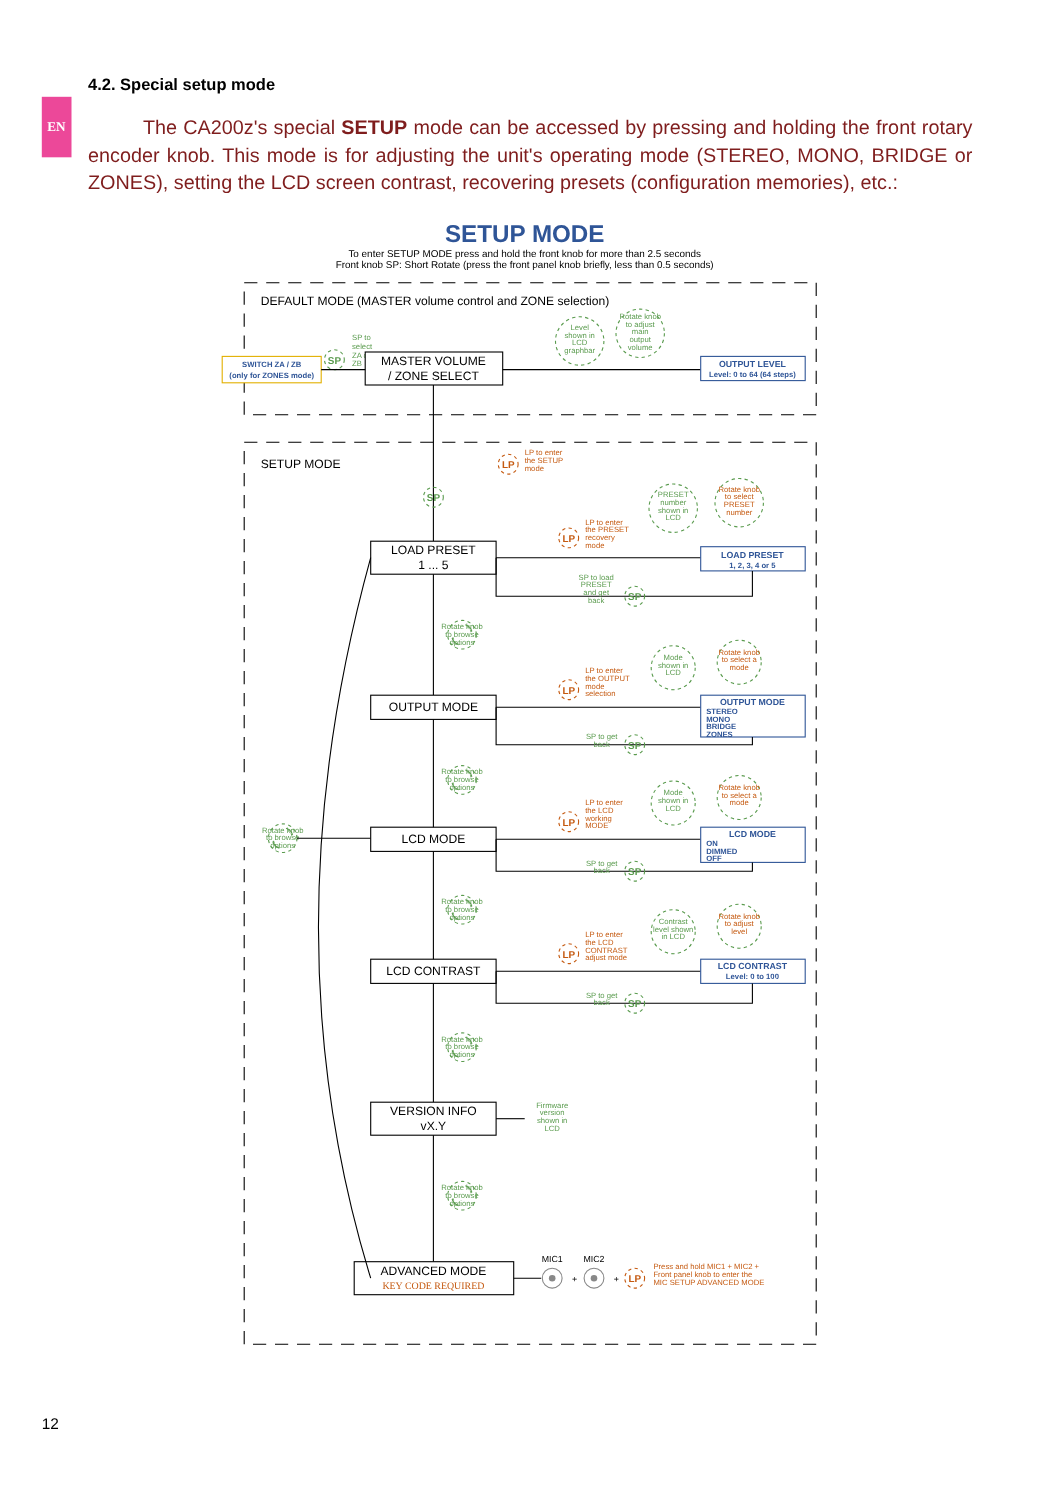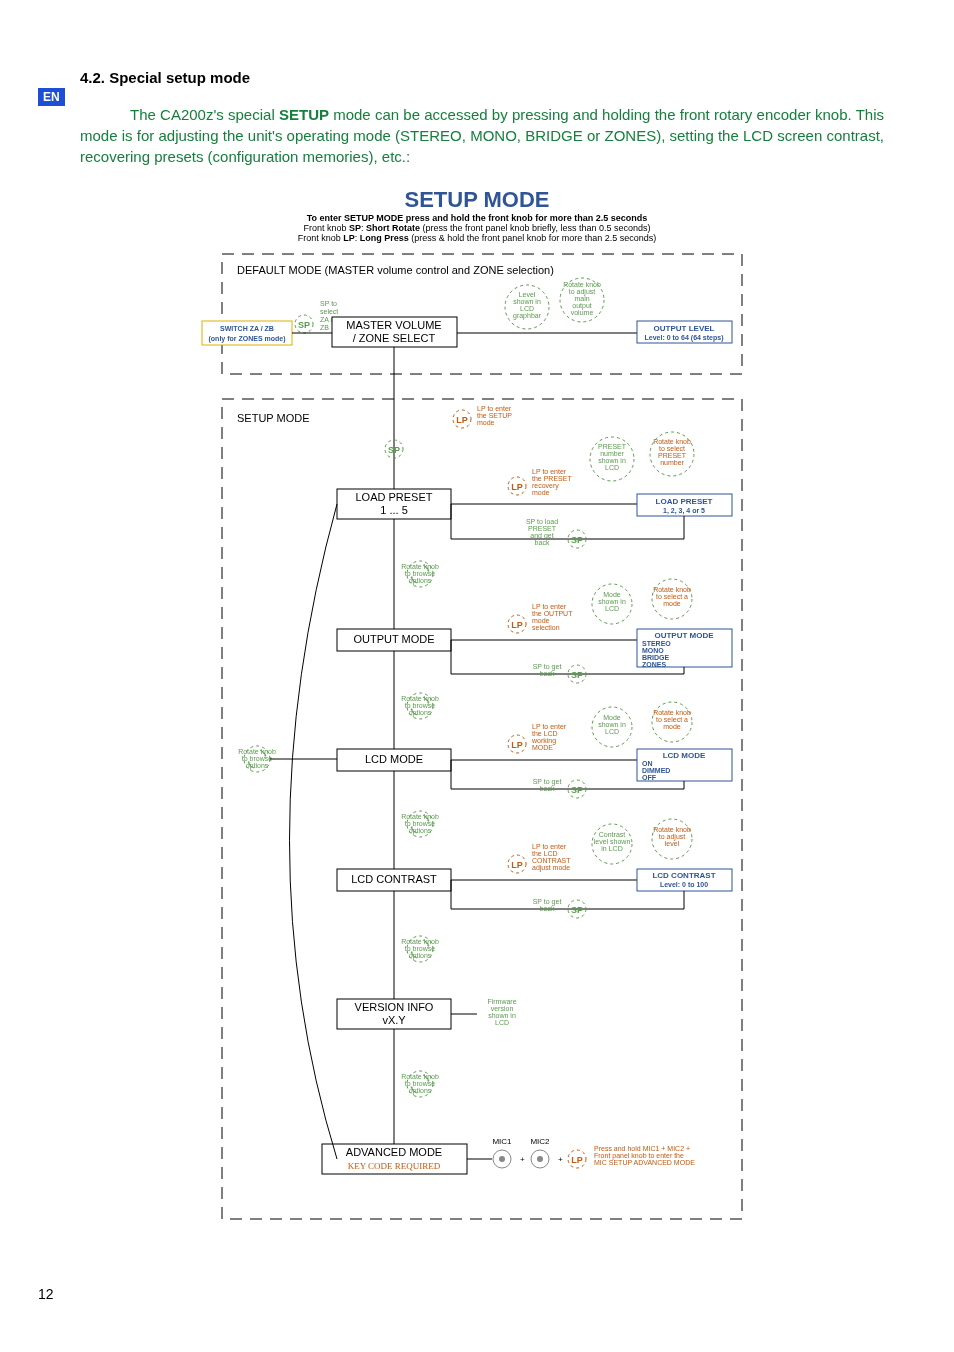--- a/index.html
+++ b/index.html
@@ -13,44 +13,45 @@
     box-sizing: border-box;
   }
   .page {
     padding: 69px 70px 40px 70px;
     box-sizing: border-box;
   }
   .en-badge {
     position: absolute;
     left: 38px;
     top: 88px;
-    background: #1d4ed8;
+    background: #ec4899;
     color: #fff;
     font-size: 12px;
     font-weight: bold;
-    padding: 2px 5px;
+    padding: 20px 5px;
+    font-family: Liberation Serif, serif;
   }
   .page-num {
     position: absolute;
     left: 38px;
     bottom: 50px;
     font-size: 14px;
     color: #000;
     text-align: right;
   }
   .section-title {
     font-size: 15px;
     font-weight: bold;
     margin: 0 0 18px 10px;
     color: #000;
   }
   .body-text {
-    font-size: 15px;
+    font-size: 18px;
     line-height: 1.4;
-    color: #15803d;
+    color: #7f1d1d;
     text-align: justify;
     text-indent: 50px;
     margin: 0 0 20px 10px;
   }
   .body-text b { font-weight: bold; }
   .diagram-wrap {
     width: 590px;
     margin: 0 auto;
     position: relative;
   }
@@ -60,21 +61,21 @@
     font-weight: bold;
     color: #2f5597;
     margin: 0;
   }
   .setup-sub {
     text-align: center;
     font-size: 9px;
     color: #000;
     margin: 0;
   }
-  .setup-sub b { font-weight: bold; }
+  .setup-sub b { font-weight: normal; }
   svg {
     display: block;
     margin: 6px auto 0 auto;
   }
   .noderect { fill: #fff; stroke: #000; stroke-width: 1; }
   .noderectb { fill: #fff; stroke: #2f5597; stroke-width: 1; }
   .noderecty { fill: #fff; stroke: #e2b000; stroke-width: 1; }
   .nodetxt { font: 11px Verdana, sans-serif; fill: #000; }
   .nodetxtsm { font: 8px Verdana, sans-serif; fill: #000; }
   .bluetxt { font: 7px Verdana, sans-serif; fill: #2f5597; font-weight: bold; }
@@ -95,21 +96,20 @@
 <div class="page-num">12</div>
 
 <div class="page">
   <p class="section-title">4.2. Special setup mode</p>
   <p class="body-text" id="body-html">The CA200z's special <b>SETUP</b> mode can be accessed by pressing and holding the front rotary encoder knob. This mode is for adjusting the unit's operating mode (STEREO, MONO, BRIDGE or ZONES), setting the LCD screen contrast, recovering presets (configuration memories), etc.:</p>
 
   <div class="diagram-wrap">
     <p class="setup-title">SETUP MODE</p>
     <p class="setup-sub"><b>To enter SETUP MODE press and hold the front knob for more than 2.5 seconds</b></p>
     <p class="setup-sub" id="sub2">Front knob <b>SP</b>: <b>Short Rotate</b> (press the front panel knob briefly, less than 0.5 seconds)</p>
-    <p class="setup-sub" id="sub3">Front knob <b>LP</b>: <b>Long Press</b> (press &amp; hold the front panel knob for more than 2.5 seconds)</p>
 
     <svg width="590" height="980" viewBox="0 0 590 980" id="svg-diagram">
       <defs>
         <g id="SP">
             <circle r="9" class="dashcirc"></circle>
             <text class="sp" text-anchor="middle" dy="3.5">SP</text>
           </g>
         <g id="LP">
             <circle r="9" class="dashcircR"></circle>
             <text class="lp" text-anchor="middle" dy="3.5">LP</text>

